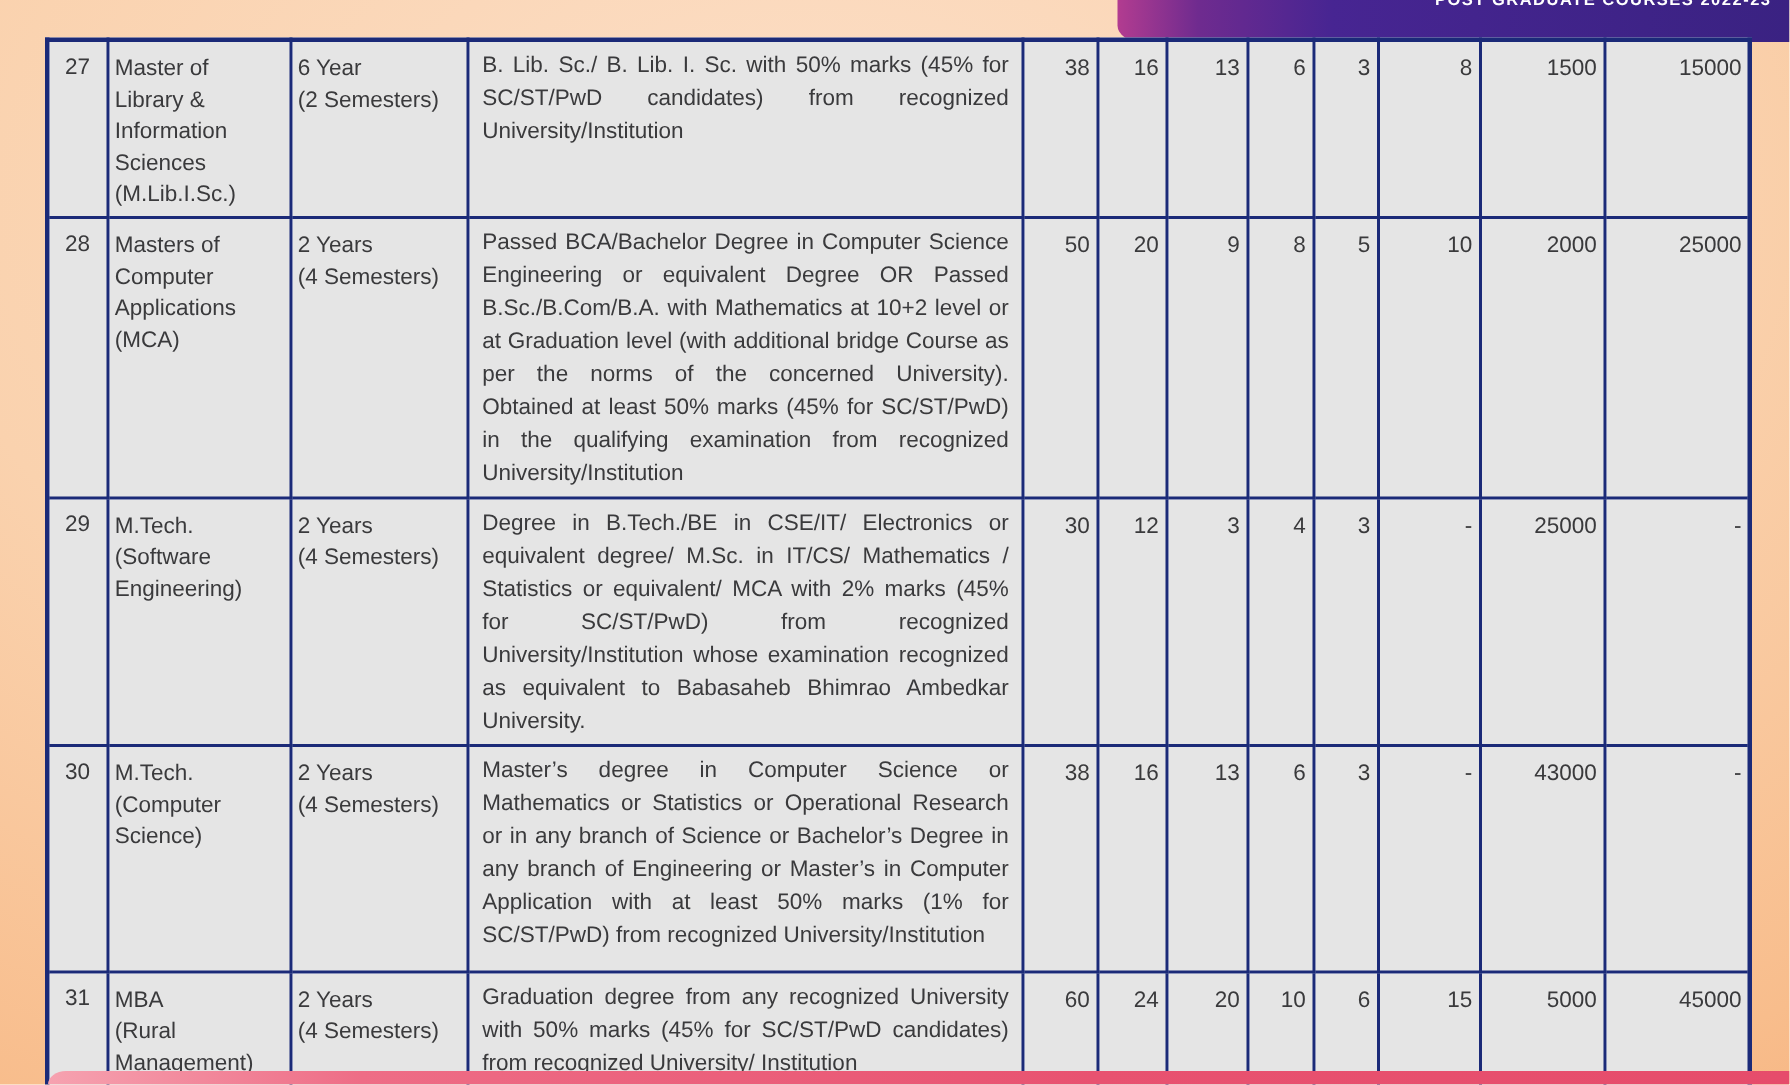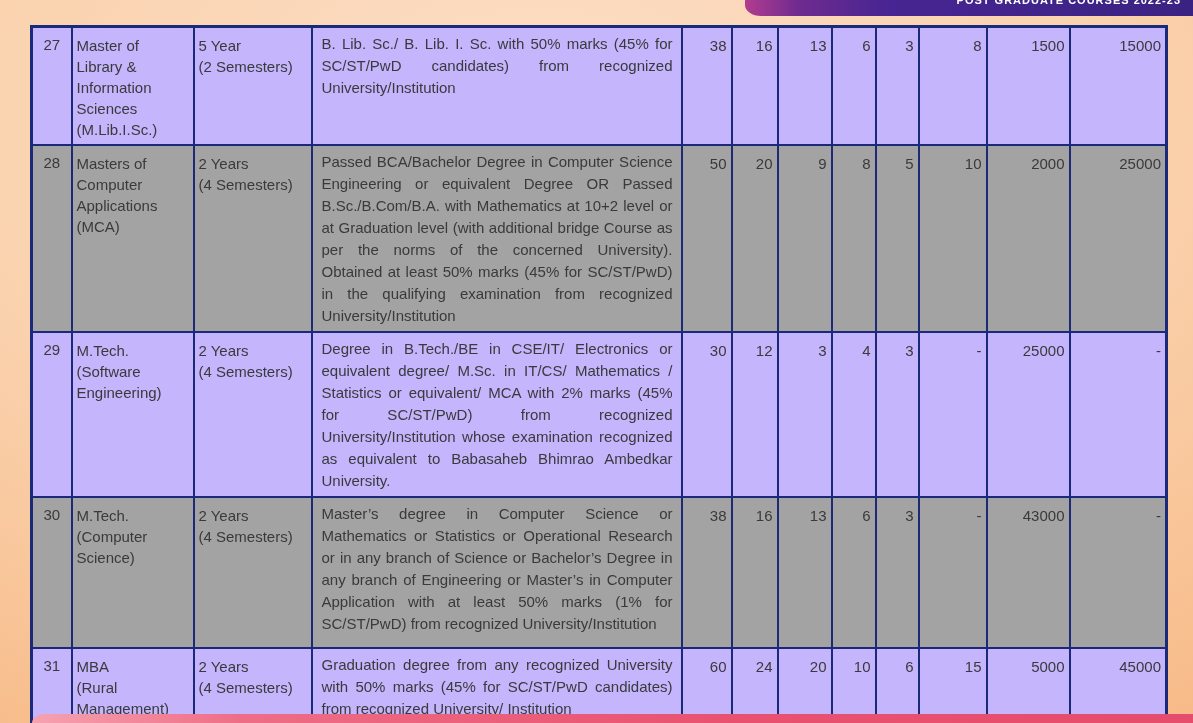--- a/index.html
+++ b/index.html
@@ -3,21 +3,21 @@
 <meta charset="utf-8">
 <style>
   html,body{margin:0;padding:0;}
   body{
     width:1193px;height:723px;position:relative;overflow:hidden;
     font-family:"Liberation Sans",sans-serif;
     background:radial-gradient(130% 140% at 45% 18%, #fcdec6 0%, #fad2ae 38%, #f8bd8c 68%, #f3a066 100%);
   }
   
   .top-banner{
-    position:absolute;top:0;left:745px;right:0;height:16px;
+    position:absolute;top:0;left:745px;right:0;height:28px;
     background:linear-gradient(90deg,#b23c90 0%,#6f2b8f 12%,#472592 32%,#3a2282 100%);
     border-bottom-left-radius:16px 11px;
     overflow:hidden;
   }
   .top-banner span{
     position:absolute;top:-6px;right:12px;
     color:#ffffff;font-size:11px;font-weight:bold;letter-spacing:1px;
     white-space:nowrap;
   }
   
@@ -33,22 +33,22 @@
     background:#ffffff;
     border:3px solid #1b2a78;
   }
   td{
     border:2px solid #1b2a78;
     vertical-align:top;
     font-size:15px;line-height:21px;color:#3a3a3c;
     padding:6px 4px 4px 4px;
     overflow:hidden;
   }
-  tr.lav td{background:#c4b5fd;}
-  tr.white td{background:#a3a3a3;}
+  tr.lav td{background:#e5e5e5;}
+  tr.white td{background:#e5e5e5;}
   td.center{text-align:center;}
   td.preline{white-space:pre-line;text-align:left;padding-top:7px;}
   td.elig{
     text-align:justify;text-justify:inter-word;
     padding:5px 8px 4px 9px;line-height:22px;
   }
   td.num{text-align:right;padding-left:12px;padding-top:7px;}
 </style>
 </head>
 <body>
@@ -73,21 +73,21 @@
       <col style="width:97px">
   </colgroup>
   <tbody>
     <tr class="lav" style="height:112px">
       <td class="center">27</td>
       <td class="preline">Master of
 Library &amp;
 Information
 Sciences
 (M.Lib.I.Sc.)</td>
-      <td class="preline">5 Year
+      <td class="preline">6 Year
 (2 Semesters)</td>
       <td class="elig">B. Lib. Sc./ B. Lib. I. Sc. with 50% marks (45% for SC/ST/PwD candidates) from recognized University/Institution</td>
       <td class="num">38</td>
       <td class="num">16</td>
       <td class="num">13</td>
       <td class="num">6</td>
       <td class="num">3</td>
       <td class="num">8</td>
       <td class="num">1500</td>
       <td class="num">15000</td>

